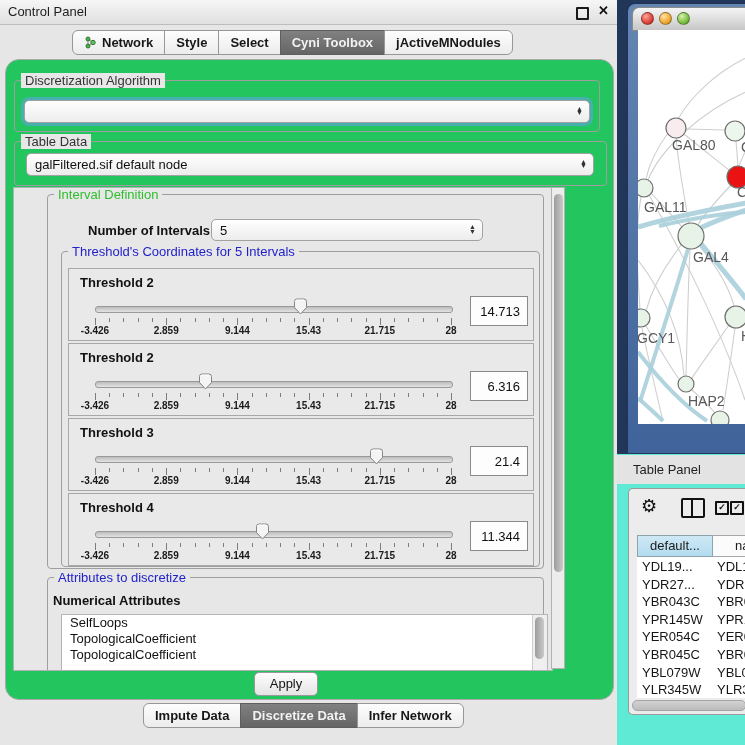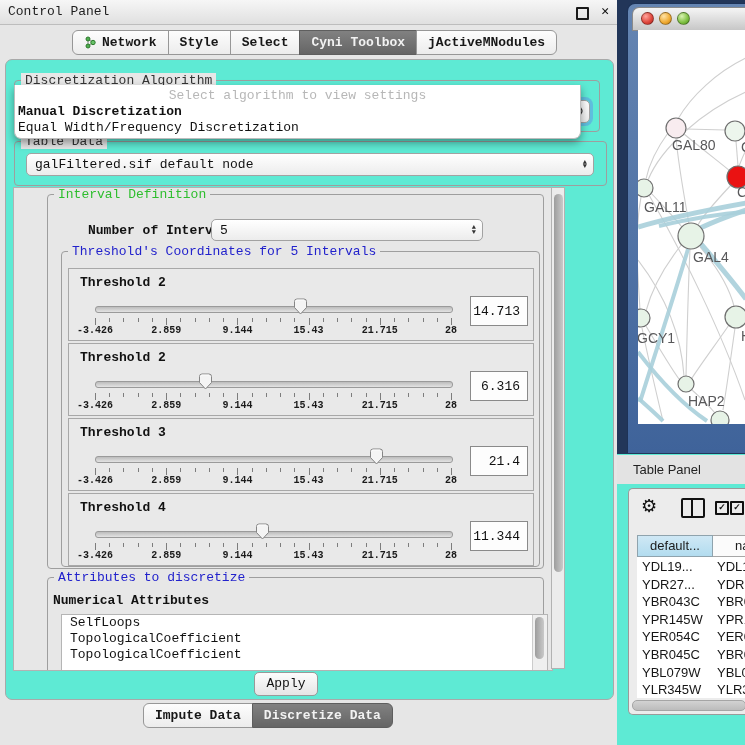--- a/index.html
+++ b/index.html
@@ -1,35 +1,35 @@
 <!DOCTYPE html>
 <html><head>
 <meta charset="utf-8">
 <style>
   html,body{margin:0;padding:0;}
   body{width:745px;height:745px;overflow:hidden;position:relative;background:#e6e6e6;
        font-family:"Liberation Sans",sans-serif;-webkit-font-smoothing:antialiased;}
 
   
-  #control-panel{position:absolute;left:0;top:0;width:617px;height:745px;background:#e6e6e6;font-family:Liberation Mono, monospace;}
+  #control-panel{position:absolute;left:0;top:0;width:617px;height:745px;background:#e6e6e6;}
   #cp-titlebar{position:absolute;left:0;top:0;width:617px;height:24px;
      background:linear-gradient(#f6f6f6,#e0e0e0);border-bottom:1px solid #bdbdbd;}
   #cp-title{position:absolute;left:8px;top:4px;font-size:13px;color:#1d1d1d;}
   #float-box{position:absolute;right:28px;top:7px;width:9px;height:9px;border:2px solid #1a1a1a;border-radius:1px;}
   #close-x{position:absolute;right:8px;top:3px;font-size:13px;font-weight:bold;color:#111;}
 
   .tabrow{position:absolute;display:flex;height:25px;}
   .tab{display:flex;align-items:center;gap:5px;padding:0 11px;font-size:13px;font-weight:bold;color:#171717;
        background:linear-gradient(#fdfdfd,#ececec);border:1px solid #979797;margin-left:-1px;cursor:default;}
   .tab:first-child{border-radius:6px 0 0 6px;margin-left:0;}
   .tab:last-child{border-radius:0 6px 6px 0;}
   .tab.selected{background:linear-gradient(#818181,#656565);color:#f2f2f2;border-color:#5e5e5e;}
 
   #content-panel{position:absolute;left:5px;top:59px;width:607px;height:639px;
-     border:1px solid #a9a9a9;border-radius:7px;background:#5eead4;}
+     border:1px solid #a9a9a9;border-radius:14px;background:#22c55e;}
 
   .group{position:absolute;border:1px solid #9e9e9e;border-radius:4px;}
   .group-label{position:absolute;top:-8px;left:6px;background:#e7e7e7;padding:0 4px;font-size:13px;color:#333;white-space:nowrap;}
   .group-label.green{color:#2ebe2e;}
   .group-label.blue{color:#2222cc;}
 
   .combo{position:absolute;background:linear-gradient(#ffffff,#ececec);border:1px solid #a2a2a2;border-radius:5px;
      font-size:13px;color:#111;display:flex;align-items:center;padding-left:8px;box-sizing:border-box;}
   .stepper{position:absolute;right:6px;top:50%;transform:translateY(-50%);display:flex;flex-direction:column;
      font-size:7px;line-height:4.6px;color:#333;}
@@ -137,25 +137,20 @@
     <div class="group" style="left:8px;top:20px;width:584px;height:50px;">
       <span class="group-label">Discretization Algorithm</span>
       <div class="combo focused" style="left:9px;top:19px;width:566px;height:23px;">
         <span class="stepper">
           <span>▲</span>
             <span>▼</span>
         </span>
       </div>
     </div>
 
-    <div id="algo-popup">
-      <div class="ph">Select algorithm to view settings</div>
-      <div class="popup-opt" style="top:19px;font-weight:bold;">Manual Discretization</div>
-      <div class="popup-opt" style="top:35px;">Equal Width/Frequency Discretization</div>
-    </div>
 
     <div class="group" style="left:8px;top:81px;width:591px;height:43px;">
       <span class="group-label">Table Data</span>
       <div class="combo" style="left:11px;top:11px;width:568px;height:23px;">
         <span>galFiltered.sif default node</span>
         <span class="stepper">
           <span>▲</span>
             <span>▼</span>
         </span>
       </div>
@@ -365,20 +360,23 @@
     <div id="apply-btn">Apply</div>
   </div>
 
   <div class="tabrow" style="top:703px;left:143px;" id="bottom-tabs">
       <div class="tab">
         <span>Impute Data</span>
       </div>
       <div class="tab selected">
         <span>Discretize Data</span>
       </div>
+      <div class="tab">
+        <span>Infer Network</span>
+      </div>
     </div>
 </div>
 
 <div id="right-side">
   <div id="desktop-strip"></div>
   <div id="net-window">
     <div id="net-titlebar">
       <span class="light" id="light-red"></span>
       <span class="light" id="light-yellow"></span>
       <span class="light" id="light-green"></span>

